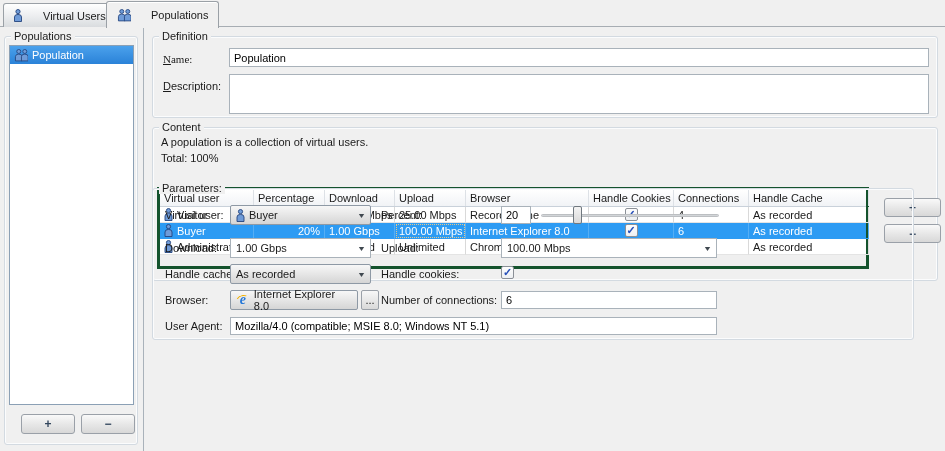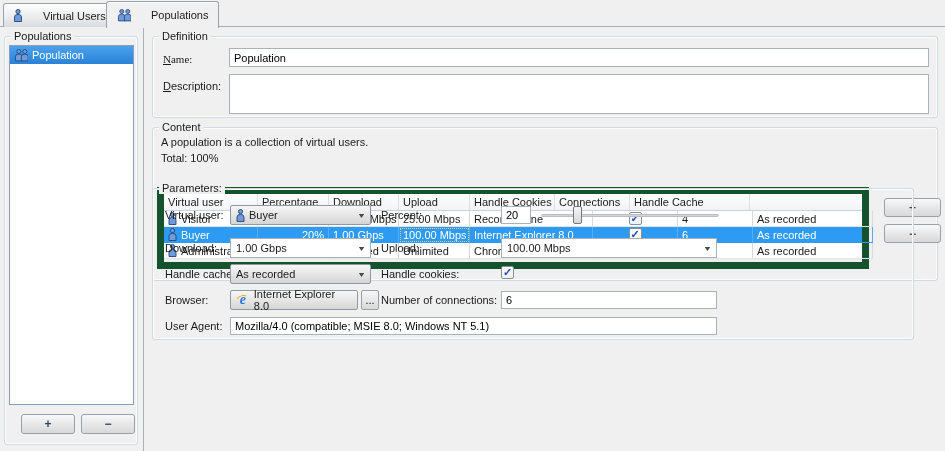--- a/index.html
+++ b/index.html
@@ -37,21 +37,21 @@
   .param-group { left:8px; top:161px; width:762px; height:152px; }
 
   .flabel { position:absolute; left:10px; white-space:nowrap; }
   .mn { text-decoration:underline; }
   .tfield { position:absolute; background:#ffffff; border:1px solid #a9b2ba; font-family:"Liberation Sans",sans-serif;
             font-size:11px; padding:0 4px; color:#000; }
   textarea.tfield { resize:none; padding:2px 4px; }
 
   
   .note { position:absolute; left:8px; white-space:nowrap; }
-  .vtable { position:absolute; left:4px; top:59px; width:712px; height:82px; background:#efefef; border:7px solid #14532d; }
+  .vtable { position:absolute; left:4px; top:59px; width:712px; height:82px; background:#efefef; border:3px solid #14532d; }
   .trow { display:flex; height:16px; background:#ffffff; }
   .thead { height:17px; background:linear-gradient(#ffffff,#f1f3f6); border-bottom:1px solid #c9d1da; }
   .tc { flex:none; padding:1px 4px; border-right:1px solid #dde1e6; white-space:nowrap; overflow:hidden; display:flex; align-items:center; }
   .trow:not(.thead) .tc { border-right:1px solid #d9d9d9; border-bottom:1px solid #e4e4e4; }
   .c0{width:94px;} .c1{width:71px; justify-content:flex-end;} .c2{width:70px;} .c3{width:71px;}
   .c4{width:123px;} .c5{width:85px; justify-content:center;} .c6{width:75px;} .c7{width:120px;}
   .trow.selected { background:#2d9bf3; color:#ffffff; }
   .trow.selected .tc { border-right-color:#55aef5; border-bottom-color:#2d9bf3; }
   .focus-cell { outline:1px dotted #e3c98e; outline-offset:-2px; }
   .vu-cell { gap:4px; }
@@ -156,20 +156,21 @@
       <div class="group-label">Content</div>
       <div class="note" style="top:8px;">A population is a collection of virtual users.</div>
       <div class="note" style="top:24px;">Total: 100%</div>
 
       <div class="vtable">
         <div class="trow thead">
           <div class="tc c0">Virtual user</div>
           <div class="tc c1" style="justify-content:flex-start;">Percentage</div>
           <div class="tc c2">Download</div>
           <div class="tc c3">Upload</div>
+          <div class="tc c4">Browser</div>
           <div class="tc c5" style="justify-content:flex-start;">Handle Cookies</div>
           <div class="tc c6">Connections</div>
           <div class="tc c7">Handle Cache</div>
         </div>
 
         <div class="trow">
           <div class="tc c0 vu-cell">
               <span class="icon-cell">
                 <svg width="9" height="13" viewBox="0 0 9 13">
                   <use href="#person"></use>

